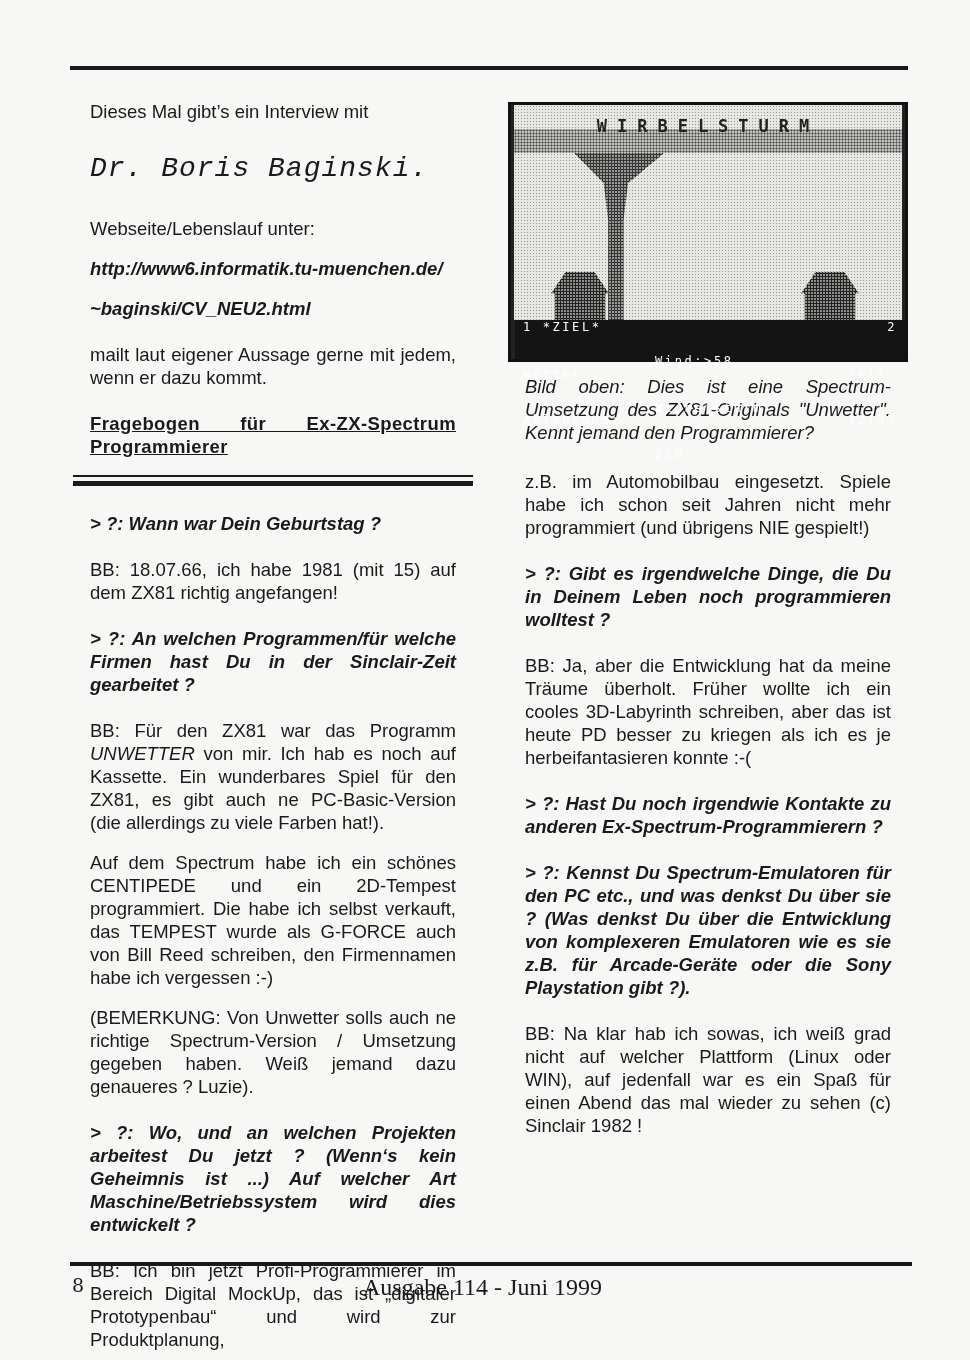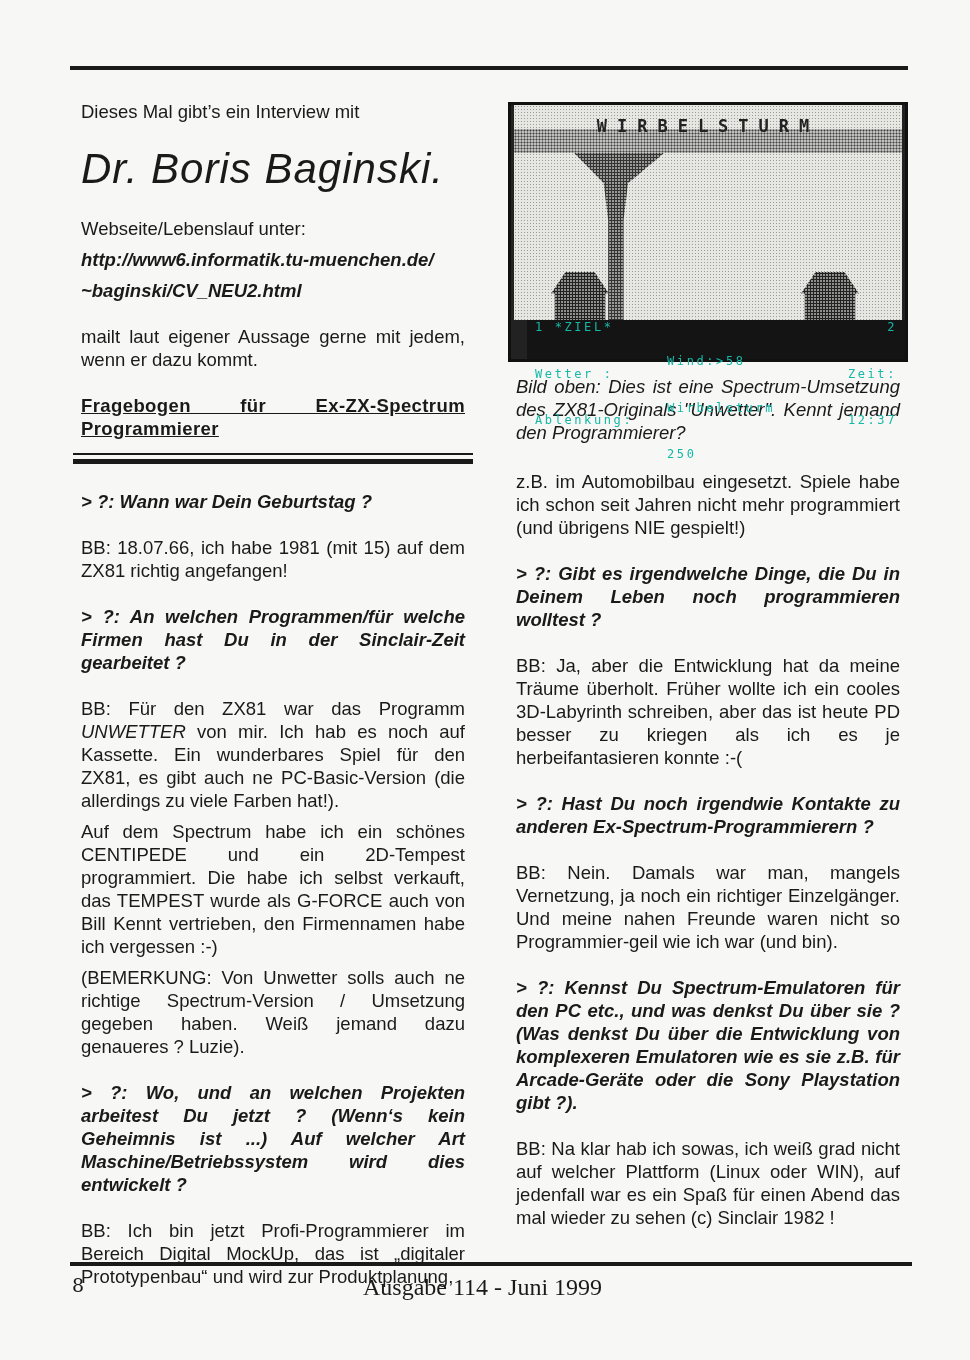--- a/index.html
+++ b/index.html
@@ -5,23 +5,23 @@
     html, body { margin: 0; padding: 0; }
     body {
       width: 970px; height: 1360px; background: #f7f7f5; position: relative; overflow: hidden;
       font-family: "Liberation Sans", sans-serif; color: #1a1a1a;
     }
     .rule-top { position: absolute; left: 70px; top: 66px; width: 838px; height: 4px; background: #1a1a1a; }
     .col { position: absolute; font-size: 18.5px; line-height: 23px; }
     .col-left { left: 73px; top: 96px; width: 400px; }
     .col-right { left: 508px; top: 96px; width: 400px; }
     .j { text-align: justify; }
-    p { margin: 8px; }
+    p { margin: 17px; }
     .intro { margin-top: 4px; }
-    .name { font-family: Liberation Sans, sans-serif; font-style: italic; font-size: 42px; line-height: 44px; margin-top: 24px; letter-spacing: 1px; }
+    .name { font-family: Liberation Mono, monospace; font-style: italic; font-size: 28px; line-height: 44px; margin-top: 24px; letter-spacing: 1px; }
     .links { margin-top: 26px; }
     .bi { font-weight: bold; font-style: italic; }
     .mail-note { margin-top: 23px; }
     .fb-title { font-weight: bold; margin-top: 23px; letter-spacing: 0.4px; text-align: justify; text-decoration: underline; }
     .double-rule { margin-top: 13px; }
     .double-rule .thin { height: 2px; background: #1a1a1a; }
     .double-rule .thick { height: 5px; background: #1a1a1a; margin-top: 4px; }
     .q { font-weight: bold; font-style: italic; text-align: justify; }
     .gap { margin-top: 23px; }
     .gap-l { margin-top: 26px; }
@@ -54,21 +54,21 @@
     }
     .house {
       position: absolute; bottom: 0; width: 72px; height: 48px;
       background-image: radial-gradient(#222 1px, transparent 1.2px);
       background-size: 3px 3px; background-color: #8f8f8b;
       clip-path: polygon(10% 45%, 30% 0, 70% 0, 90% 45%, 85% 45%, 85% 100%, 15% 100%, 15% 45%);
     }
     .house-left { left: 30px; }
     .house-right { left: 280px; }
     .status {
-      position: absolute; left: 16px; right: 0; bottom: 0; height: 39px; background: #141414; color: #14b8a6;
+      position: absolute; left: 4px; right: 0; bottom: 0; height: 39px; background: #141414; color: #ffffff;
       font-family: "DejaVu Sans Mono", monospace; font-size: 12px; line-height: 12.5px; letter-spacing: 2.6px; padding: 1px 8px; box-sizing: border-box;
     }
     .status-row { display: flex; justify-content: space-between; white-space: pre; }
     .status-row span { display: inline-block; }
     .s1 { width: 132px; } .s2 { width: 180px; margin-top: 34px; } .s3 { flex: 1; text-align: right; }
     .caption { margin-top: 13px; font-style: italic; text-align: justify; }
     .footer-rule { position: absolute; left: 70px; top: 1262px; width: 842px; height: 4px; background: #1a1a1a; }
     .page-num { position: absolute; left: 72px; top: 1274px; font-family: "DejaVu Serif", serif; font-size: 19px; }
     .issue { position: absolute; left: 363px; top: 1274px; font-family: "Liberation Serif", serif; font-size: 24px; }
   </style>
@@ -88,21 +88,21 @@
   <p class="mail-note j">mailt laut eigener Aussage gerne mit jedem, wenn er dazu kommt.</p>
   <p class="fb-title">Fragebogen für Ex-ZX-Spectrum Programmierer</p>
   <div class="double-rule">
     <div class="thin"></div>
       <div class="thick"></div>
   </div>
   <p class="q gap-l">&gt; ?: Wann war Dein Geburtstag ?</p>
   <p class="j gap">BB: 18.07.66, ich habe 1981 (mit 15) auf dem ZX81 richtig angefangen!</p>
   <p class="q gap">&gt; ?: An welchen Programmen/für welche Firmen hast Du in der Sinclair-Zeit gearbeitet ?</p>
   <p class="j gap"><span>BB: Für den ZX81 war das Programm </span><span class="it">UNWETTER</span><span> von mir. Ich hab es noch auf Kassette. Ein wunderbares Spiel für den ZX81, es gibt auch ne PC-Basic-Version (die allerdings zu viele Farben hat!).</span></p>
-  <p class="j">Auf dem Spectrum habe ich ein schönes CENTIPEDE und ein 2D-Tempest programmiert. Die habe ich selbst verkauft, das TEMPEST wurde als G-FORCE auch von Bill Kennt vertrieben, den Firmennamen habe ich vergessen :-)</p>
+  <p class="j">Auf dem Spectrum habe ich ein schönes CENTIPEDE und ein 2D-Tempest programmiert. Die habe ich selbst verkauft, das TEMPEST wurde als G-FORCE auch von Bill Reed schreiben, den Firmennamen habe ich vergessen :-)</p>
   <p class="j">(BEMERKUNG: Von Unwetter solls auch ne richtige Spectrum-Version / Umsetzung gegeben haben. Weiß jemand dazu genaueres ? Luzie).</p>
   <p class="q gap">&gt; ?: Wo, und an welchen Projekten arbeitest Du jetzt ? (Wenn‘s kein Geheimnis ist ...) Auf welcher Art Maschine/Betriebssystem wird dies entwickelt ?</p>
   <p class="j gap">BB: Ich bin jetzt Profi-Programmierer im Bereich Digital MockUp, das ist „digitaler Prototypenbau“ und wird zur Produktplanung,</p>
 </div>
 
 <div class="col col-right">
   <div class="game">
     <div class="sky">
       <div class="cloud"></div>
       <div class="game-title">WIRBELSTURM</div>
@@ -126,20 +126,19 @@
         <span class="s2">250</span>
         <span class="s3">12:37</span>
       </div>
     </div>
   </div>
   <p class="caption">Bild oben: Dies ist eine Spectrum-Umsetzung des ZX81-Originals "Unwetter". Kennt jemand den Programmierer?</p>
   <p class="j gap-l">z.B. im Automobilbau eingesetzt. Spiele habe ich schon seit Jahren nicht mehr programmiert (und übrigens NIE gespielt!)</p>
   <p class="q gap">&gt; ?: Gibt es irgendwelche Dinge, die Du in Deinem Leben noch programmieren wolltest ?</p>
   <p class="j gap">BB: Ja, aber die Entwicklung hat da meine Träume überholt. Früher wollte ich ein cooles 3D-Labyrinth schreiben, aber das ist heute PD besser zu kriegen als ich es je herbeifantasieren konnte :-(</p>
   <p class="q gap">&gt; ?: Hast Du noch irgendwie Kontakte zu anderen Ex-Spectrum-Programmierern ?</p>
-  <p class="j gap">BB: Nein. Damals war man, mangels Vernetzung, ja noch ein richtiger Einzelgänger. Und meine nahen Freunde waren nicht so Programmier-geil wie ich war (und bin).</p>
   <p class="q gap">&gt; ?: Kennst Du Spectrum-Emulatoren für den PC etc., und was denkst Du über sie ? (Was denkst Du über die Entwicklung von komplexeren Emulatoren wie es sie z.B. für Arcade-Geräte oder die Sony Playstation gibt ?).</p>
   <p class="j gap">BB: Na klar hab ich sowas, ich weiß grad nicht auf welcher Plattform (Linux oder WIN), auf jedenfall war es ein Spaß für einen Abend das mal wieder zu sehen (c) Sinclair 1982 !</p>
 </div>
 
 <div class="footer-rule"></div>
 <div class="page-num">8</div>
 <div class="issue">Ausgabe 114 - Juni 1999</div>
 
 </body></html>

